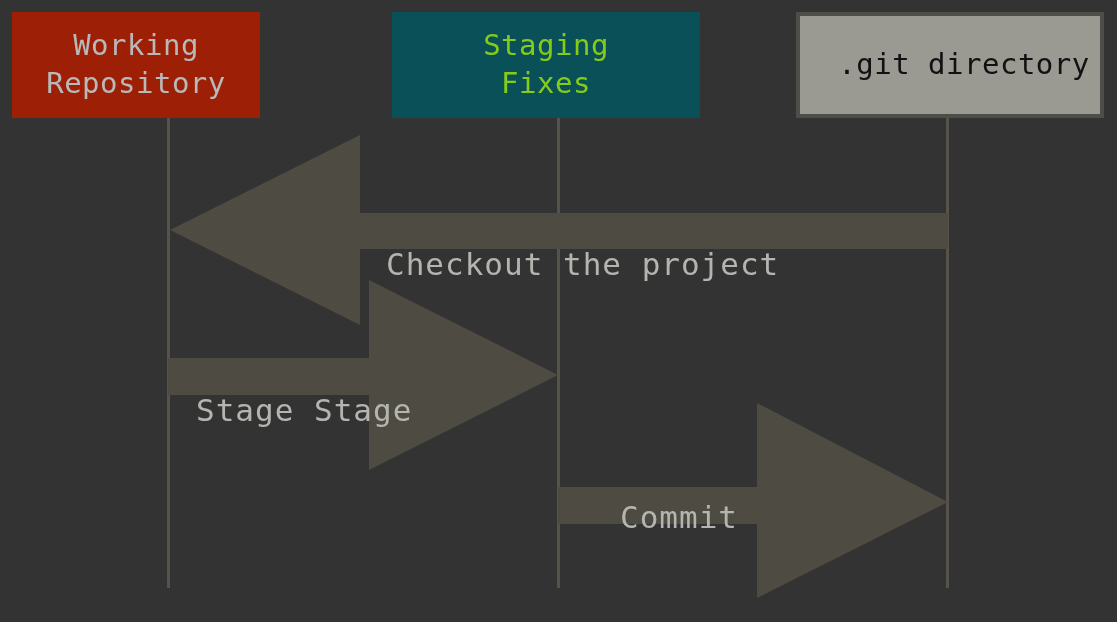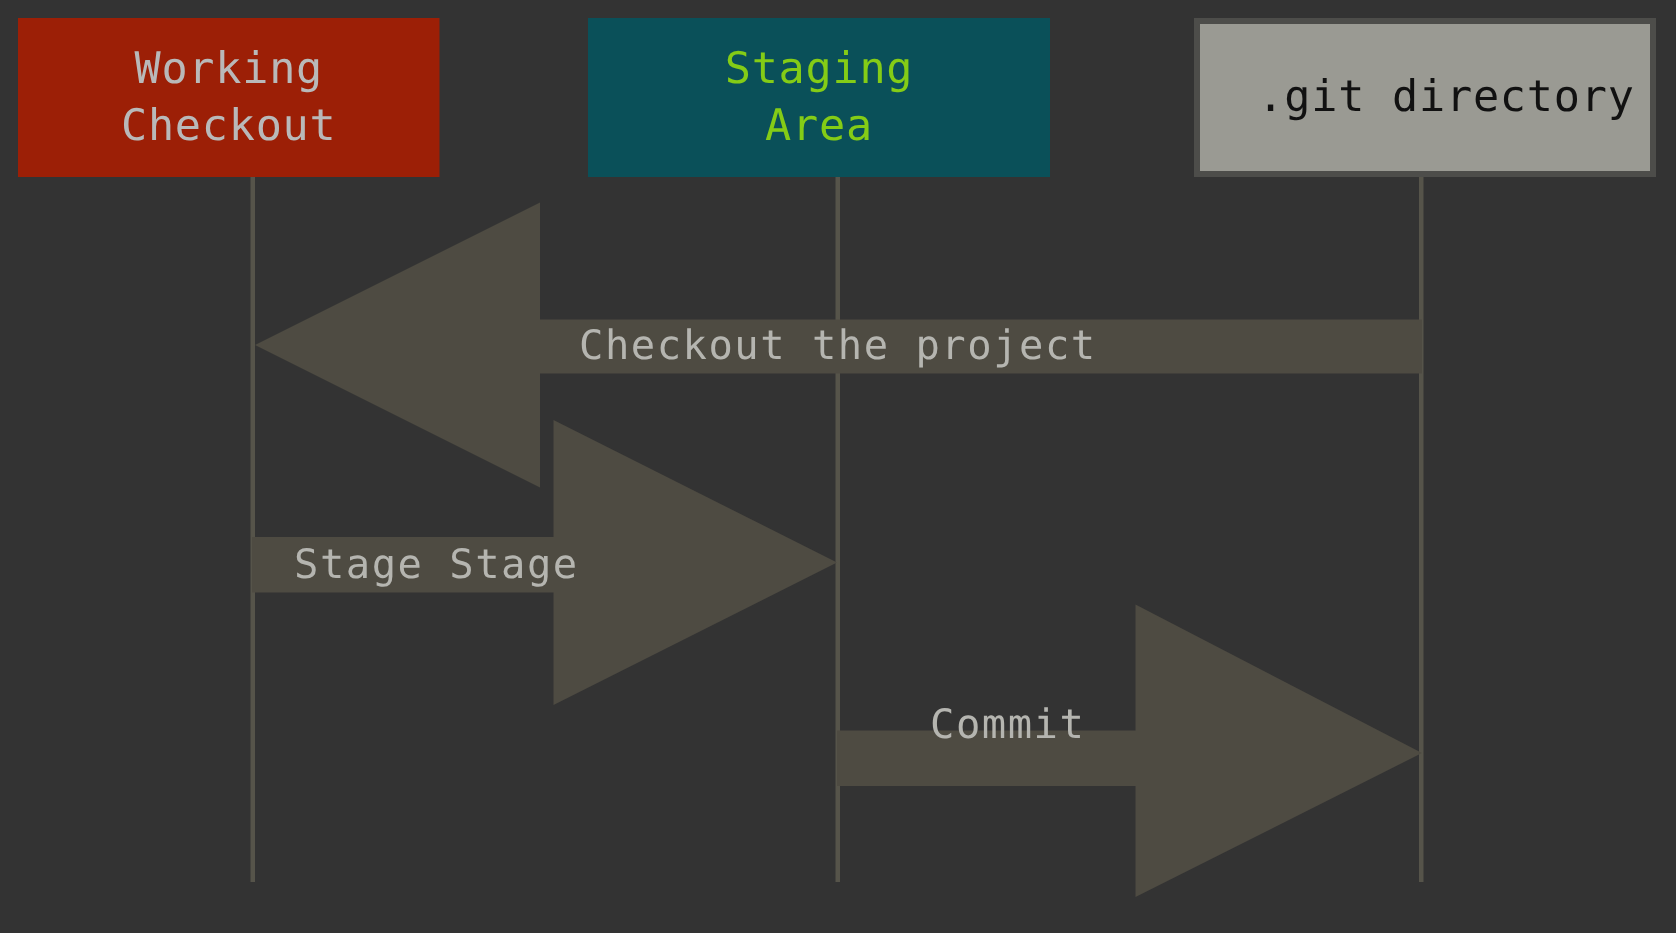--- a/index.html
+++ b/index.html
@@ -30,21 +30,21 @@
     text-align: center;
     line-height: 1.30;
     font-size: 29px;
     letter-spacing: 0.5px;
     white-space: pre;
   }
   .col-box .line { display: block; }
 
   #box-working {
     left: 12px; top: 12px;
-    width: 281px; height: 106px;
+    width: 248px; height: 106px;
     background: #9c1f06;
     color: #b9b9b9;
     text-align: right;
   }
   #box-staging {
     left: 392px; top: 12px;
     width: 308px; height: 106px;
     background: #0a5059;
     color: #84cc16;
   }
@@ -70,25 +70,26 @@
   
   #arrow-layer {
     position: absolute;
     left: 0; top: 0;
     width: 1117px; height: 622px;
   }
 
   
   .arrow-label {
     position: absolute;
-    font-size: 27px;
+    font-size: 31px;
     color: #b5b5b0;
     letter-spacing: 1px;
     white-space: pre;
     line-height: 1;
+    margin-top: 32px;
   }
   #label-checkout { left: 386px; top: 217px; }
   #label-stage    { left: 196px; top: 363px; }
   #label-commit   { left: 620px; top: 470px; }
 </style>
 </head>
 <body>
 
 <div id="diagram">
 
@@ -104,25 +105,25 @@
 
     <polygon fill="#4e4b42" points="558,487 757,487 757,403 948,502 757,598 757,524 558,524"></polygon>
   </svg>
 
   <div class="arrow-label" id="label-checkout">Checkout the project</div>
   <div class="arrow-label" id="label-stage">Stage Stage</div>
   <div class="arrow-label" id="label-commit">Commit</div>
 
   <div class="col-box" id="box-working">
     <span class="line">Working</span>
-    <span class="line">Checkout</span>
+    <span class="line">Repository</span>
   </div>
 
   <div class="col-box" id="box-staging">
     <span class="line">Staging</span>
-    <span class="line">Area</span>
+    <span class="line">Fixes</span>
   </div>
 
   <div class="col-box" id="box-repo">
     <span class="line">.git directory</span>
   </div>
 
 </div>
 
 </body></html>

